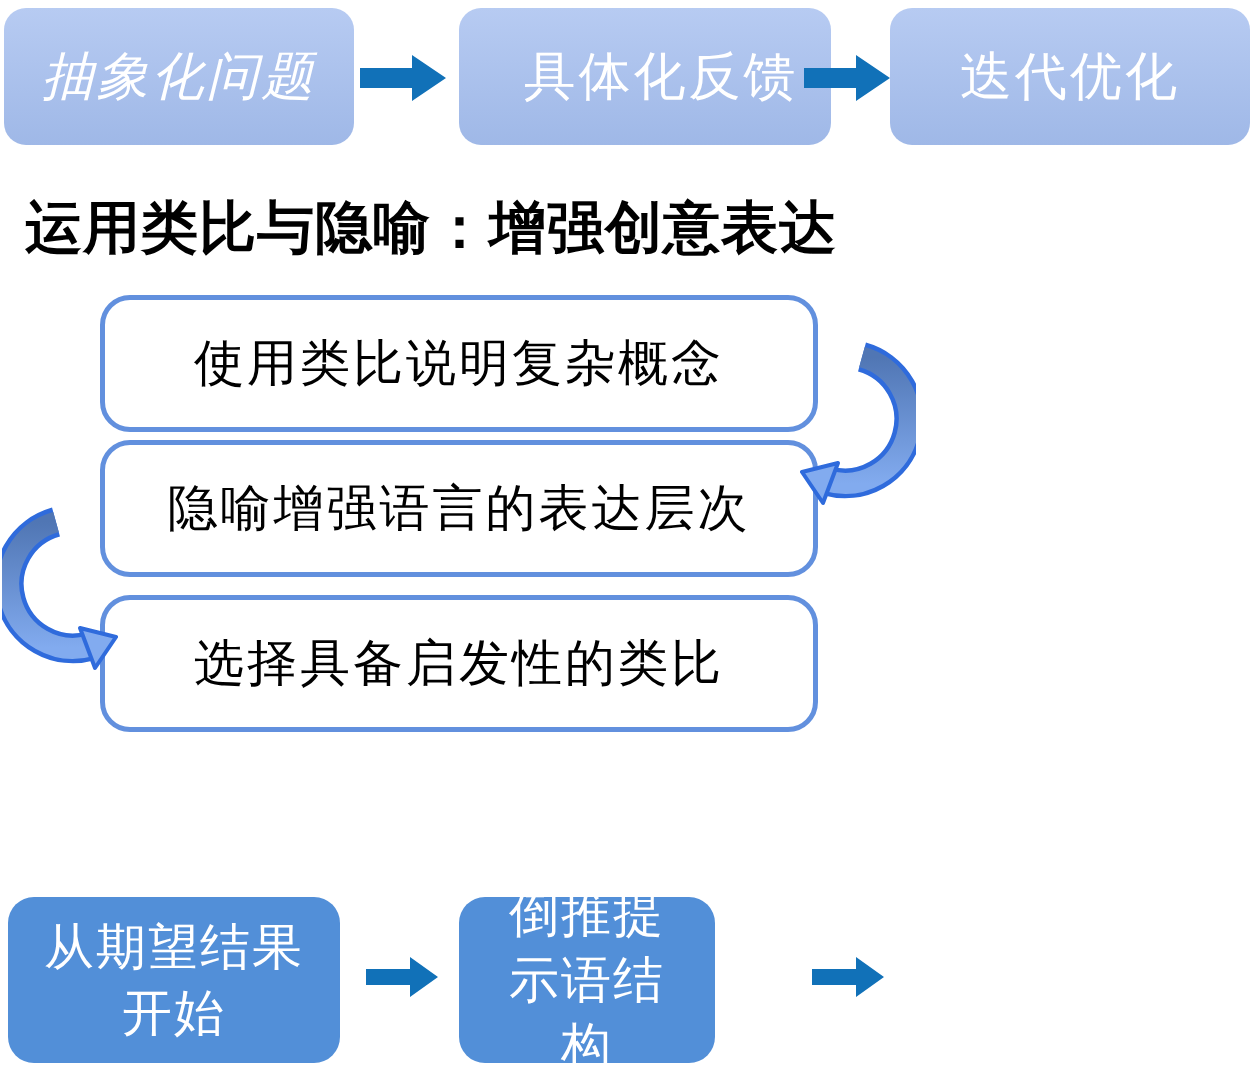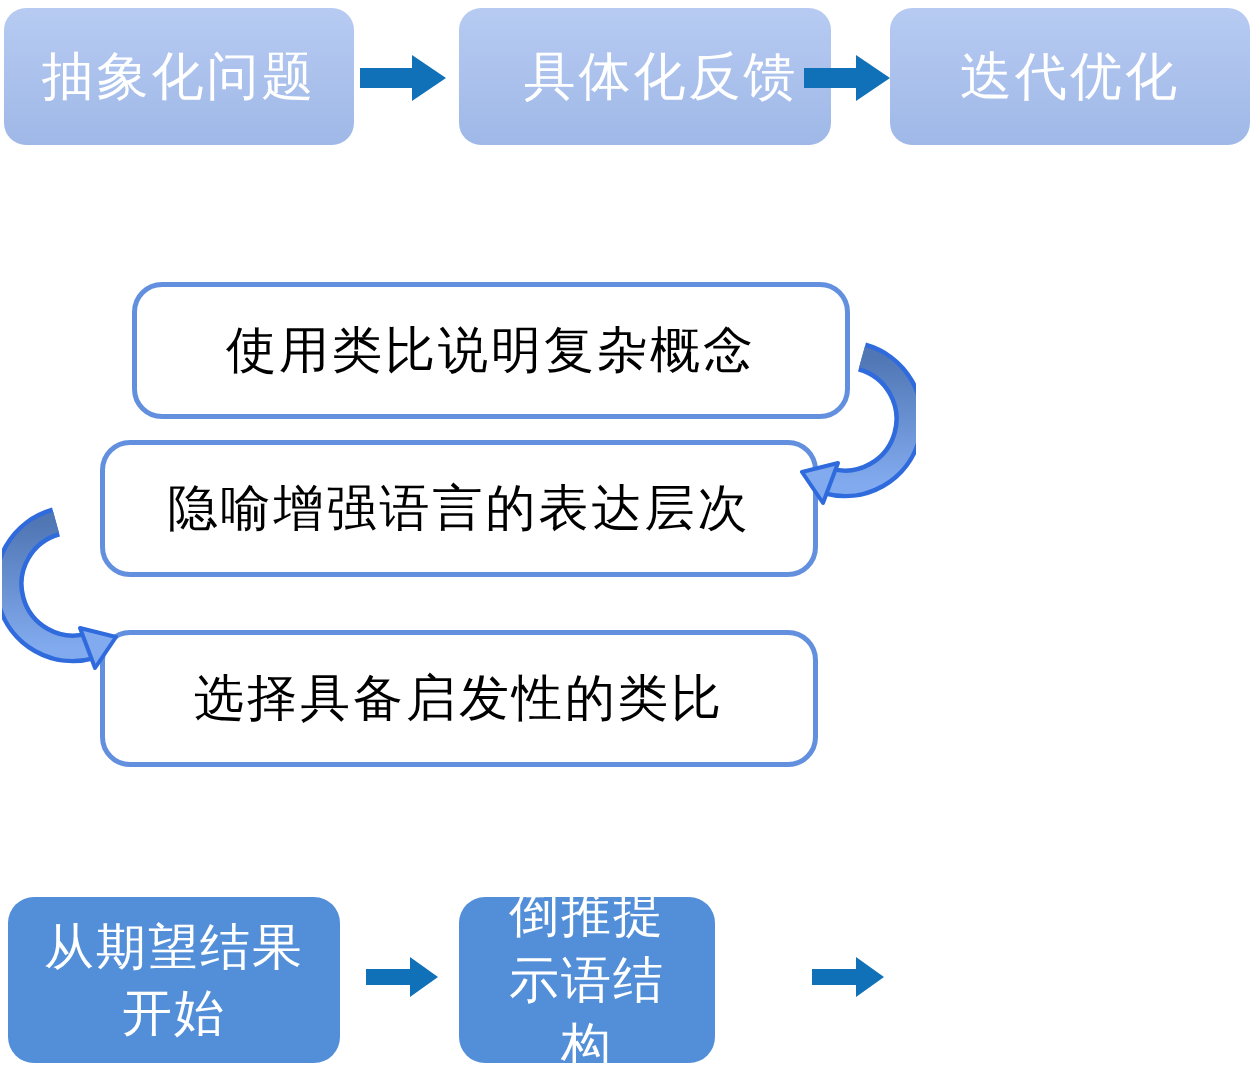--- a/index.html
+++ b/index.html
@@ -36,48 +36,49 @@
     display:flex; align-items:center; justify-content:center;
     padding:0 35px; box-sizing:border-box;
   }
   .curve { position:absolute; }
 </style>
 </head>
 <body>
 
 <div class="stage">
 
-  <div class="chip" style="left:4px; width:350px;">
+  <div class="chip" style="left:4px; width:350px;font-style:italic;">
     <span>抽象化问题</span>
   </div>
 
   <svg class="harrow" style="left:360px; top:55px;" width="86" height="46" viewBox="0 0 86 46">
     <polygon points="0,13 52,13 52,0 86,23 52,46 52,33 0,33" fill="#1171B8"></polygon>
   </svg>
 
   <div class="chip" style="left:459px; width:340px;padding-left:32px;">
     <span>具体化反馈</span>
   </div>
 
   <svg class="harrow" style="left:804px; top:55px;" width="86" height="46" viewBox="0 0 86 46">
     <polygon points="0,13 52,13 52,0 86,23 52,46 52,33 0,33" fill="#1171B8"></polygon>
   </svg>
 
   <div class="chip" style="left:890px; width:360px;">
     <span>迭代优化</span>
   </div>
 
+  <div class="heading" style="left:25px; top:190px;">运用类比与隐喻：增强创意表达</div>
 
-  <div class="obox" style="top:282px;margin-left:32px;">
+  <div class="obox" style="top:295px;">
     <span>使用类比说明复杂概念</span>
   </div>
   <div class="obox" style="top:440px;">
     <span>隐喻增强语言的表达层次</span>
   </div>
-  <div class="obox" style="top:595px;margin-top:35px;">
+  <div class="obox" style="top:595px;">
     <span>选择具备启发性的类比</span>
   </div>
 
   <svg class="curve" style="left:800px; top:333px;" width="116" height="176" viewBox="0 0 116 176">
     <defs>
       <linearGradient id="gradCurve" x1="0" y1="0" x2="0" y2="1">
         <stop offset="0" stop-color="#5076B4"></stop>
         <stop offset="1" stop-color="#82ABEF"></stop>
       </linearGradient>
     </defs>

